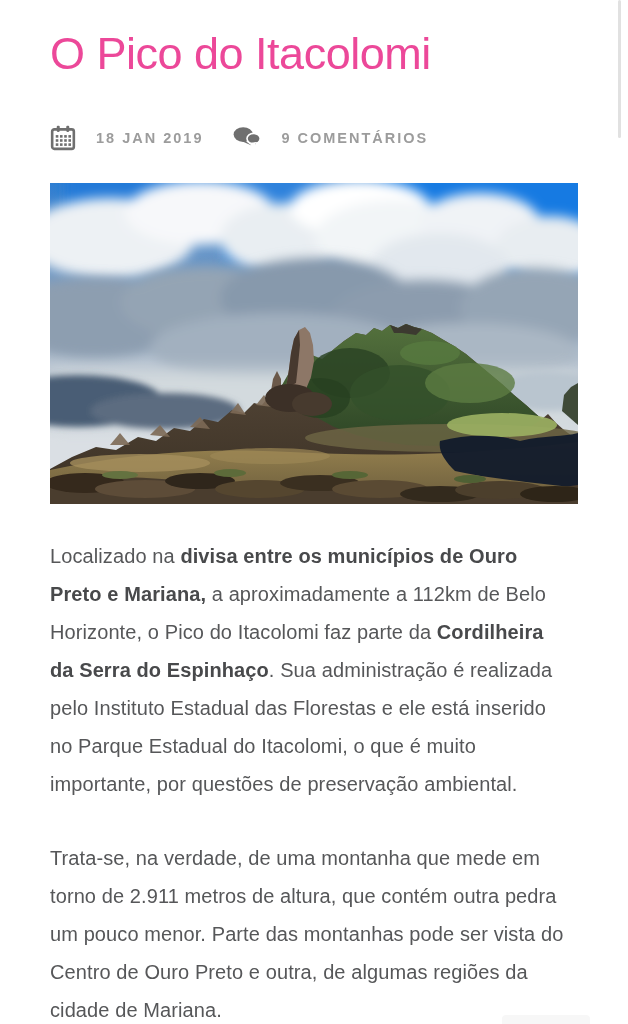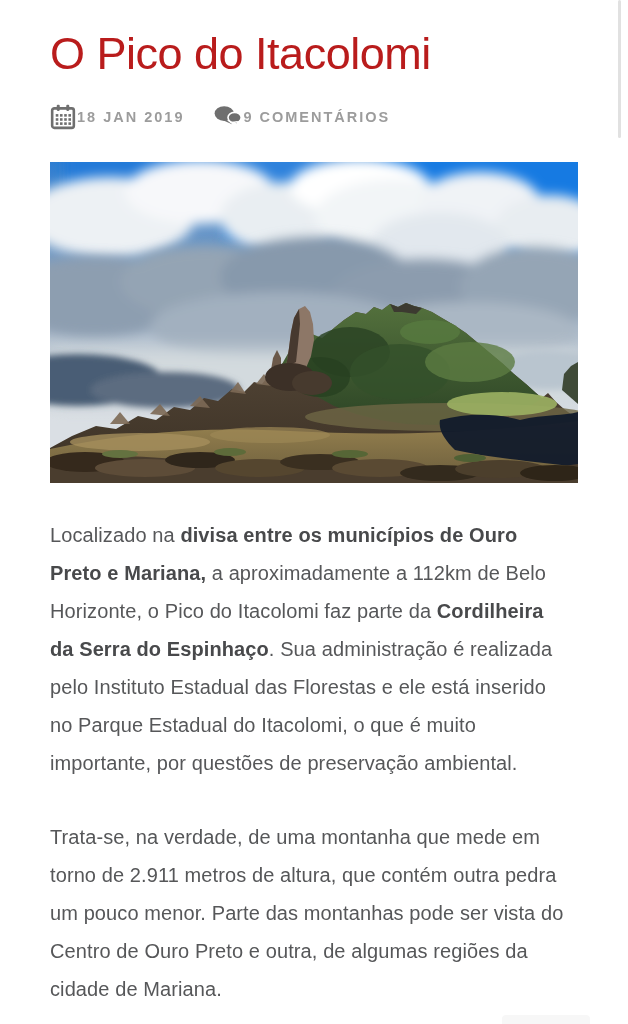--- a/index.html
+++ b/index.html
@@ -4,27 +4,27 @@
 <title>O Pico do Itacolomi</title>
 <style>
   html,body{margin:0;padding:0;}
   body{
     width:628px;height:1024px;position:relative;overflow:hidden;
     background:#ffffff;font-family:"Liberation Sans",sans-serif;
   }
   .page{padding:30px 50px 0;}
   .title{
     margin:0;font-size:45px;line-height:1.06;font-weight:400;
-    color:#b91c1c;letter-spacing:-0.5px;
+    color:#ec4899;letter-spacing:-0.5px;
   }
   .meta{
     margin-top:26px;display:flex;flex-wrap:wrap;align-items:center;
     column-gap:30px;row-gap:7px;width:528px;
   }
-  .meta-item{display:flex;align-items:center;gap:1px;}
+  .meta-item{display:flex;align-items:center;gap:20px;margin-top:21px;}
   .meta-item .label{
     color:#9c9c9c;font-weight:700;font-size:14.5px;letter-spacing:2px;
     white-space:nowrap;
   }
   .meta-item svg{flex:0 0 auto;}
   .photo-wrap{margin:32px 0 0;width:528px;height:321px;}
   .photo{width:100%;height:100%;display:block;}
   .article-body{
     margin-top:33px;width:516px;color:#565759;font-size:20px;
     line-height:38px;letter-spacing:0.1px;

